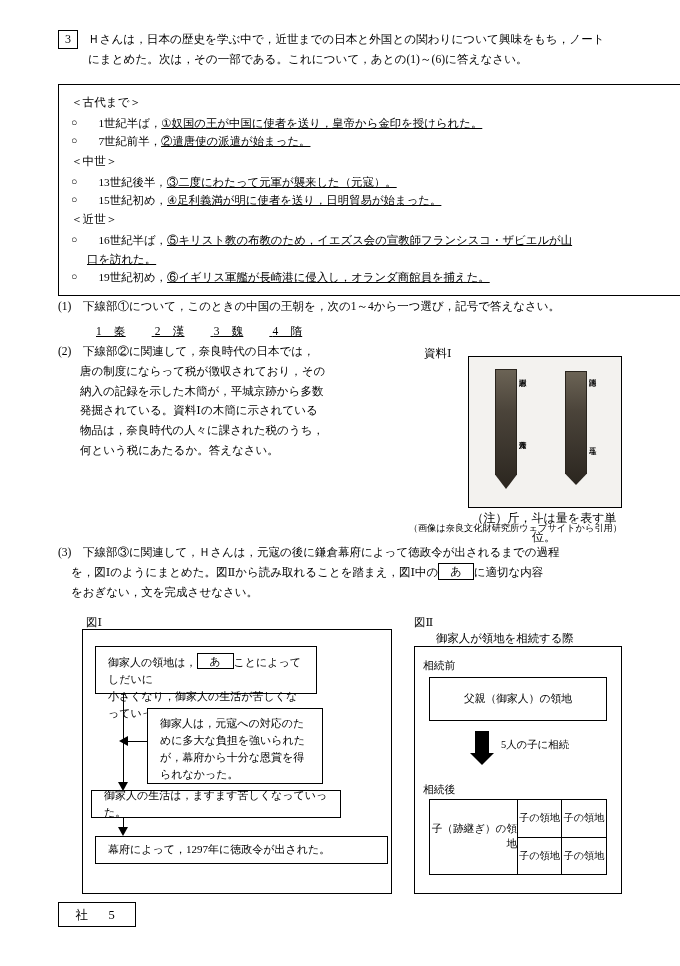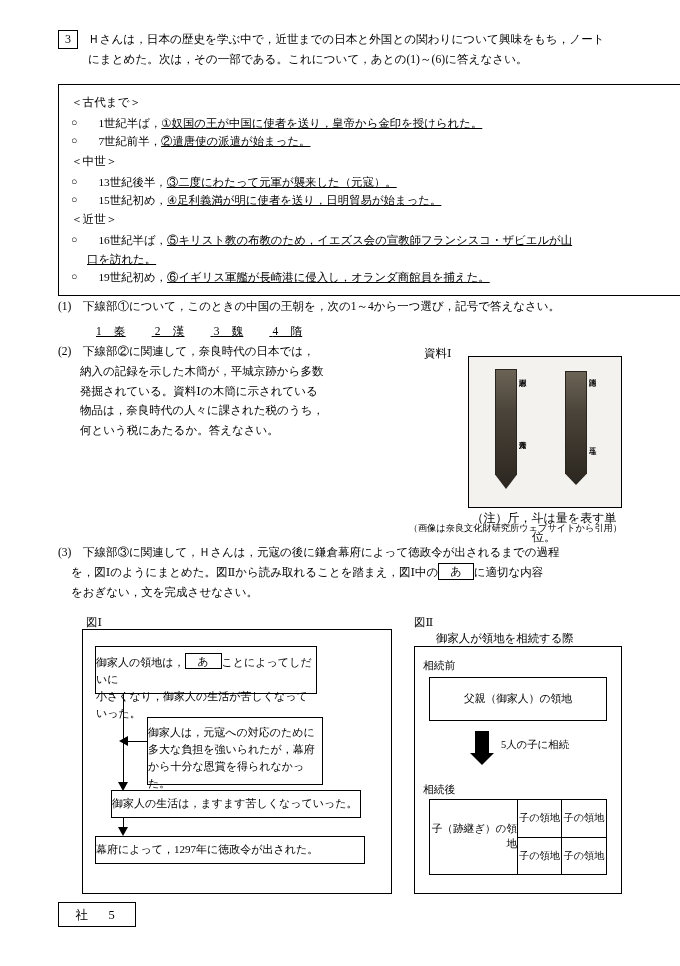--- a/index.html
+++ b/index.html
@@ -185,28 +185,28 @@
     width: 310px; height: 265px;
     border: 1.1px solid #000;
     box-sizing: border-box;
   }
   .fbox {
     position: absolute;
     border: 1.1px solid #000;
     box-sizing: border-box;
     font-size: 11px;
     line-height: 1.55;
-    padding: 6px 0;
+    padding: 6px 12px;
     background: #fff;
     text-align: left;
   }
   .fb1 { left: 12px; top: 16px; width: 222px; height: 48px; }
-  .fb2 { left: 64px; top: 78px; width: 176px; height: 68px; margin-top: 9px; }
-  .fb3 { left: 28px; top: 160px; width: 250px; height: 28px; display:flex; align-items:center; }
-  .fb4 { left: 12px; top: 206px; width: 270px; height: 28px; display:flex; align-items:center;text-align:right; }
+  .fb2 { left: 64px; top: 78px; width: 176px; height: 76px; }
+  .fb3 { left: 8px; top: 160px; width: 250px; height: 28px; display:flex; align-items:center; }
+  .fb4 { left: 12px; top: 206px; width: 293px; height: 28px; display:flex; align-items:center;text-align:right; }
   .ibox {
     display: inline-block;
     border: 1px solid #000;
     padding: 0 12px;
     line-height: 14px;
     font-size: 10.8px;
     vertical-align: 1px;
   }
   
   .arrow-down, .arrow-left {
@@ -367,20 +367,21 @@
     <div class="choices">
       <span>1　秦</span>
       <span>2　漢</span>
       <span>3　魏</span>
       <span>4　隋</span>
     </div>
   </div>
 
   <div class="q2">
     <div><span>(2)</span><span>　下線部②に関連して，奈良時代の日本では，</span></div>
+    <div class="body">唐の制度にならって税が徴収されており，その</div>
     <div class="body">納入の記録を示した木簡が，平城京跡から多数</div>
     <div class="body">発掘されている。資料Ⅰの木簡に示されている</div>
     <div class="body">物品は，奈良時代の人々に課された税のうち，</div>
     <div class="body">何という税にあたるか。答えなさい。</div>
   </div>
 
   <div class="material1-label">資料Ⅰ</div>
   <div class="material1-box">
     <div class="tag left"></div>
     <div class="tag right"></div>

